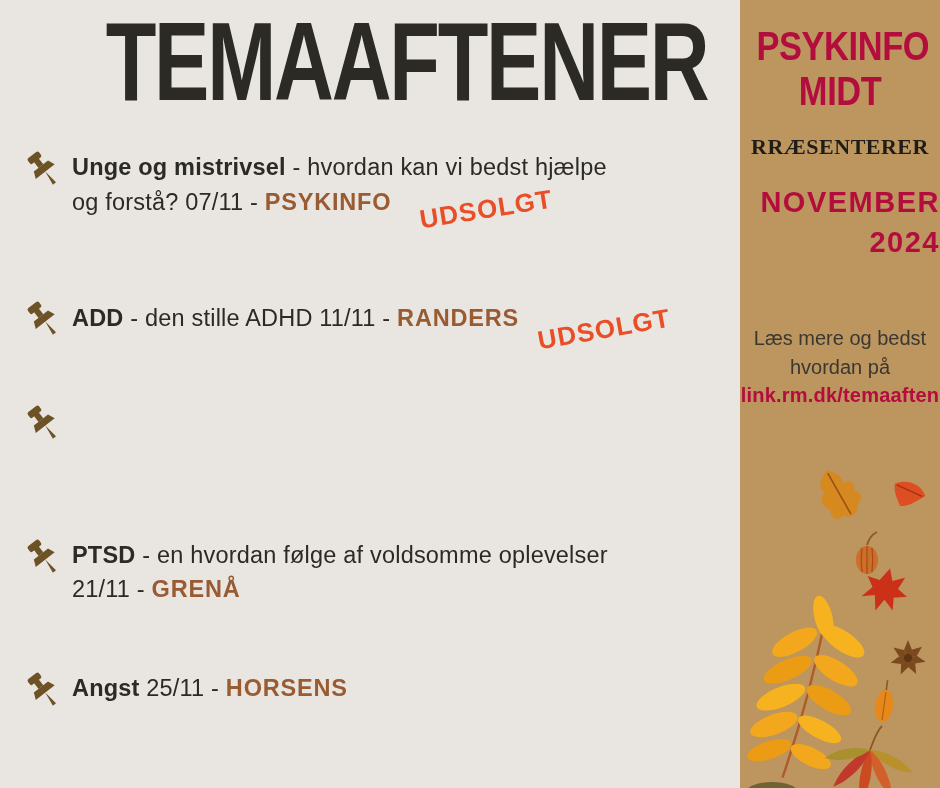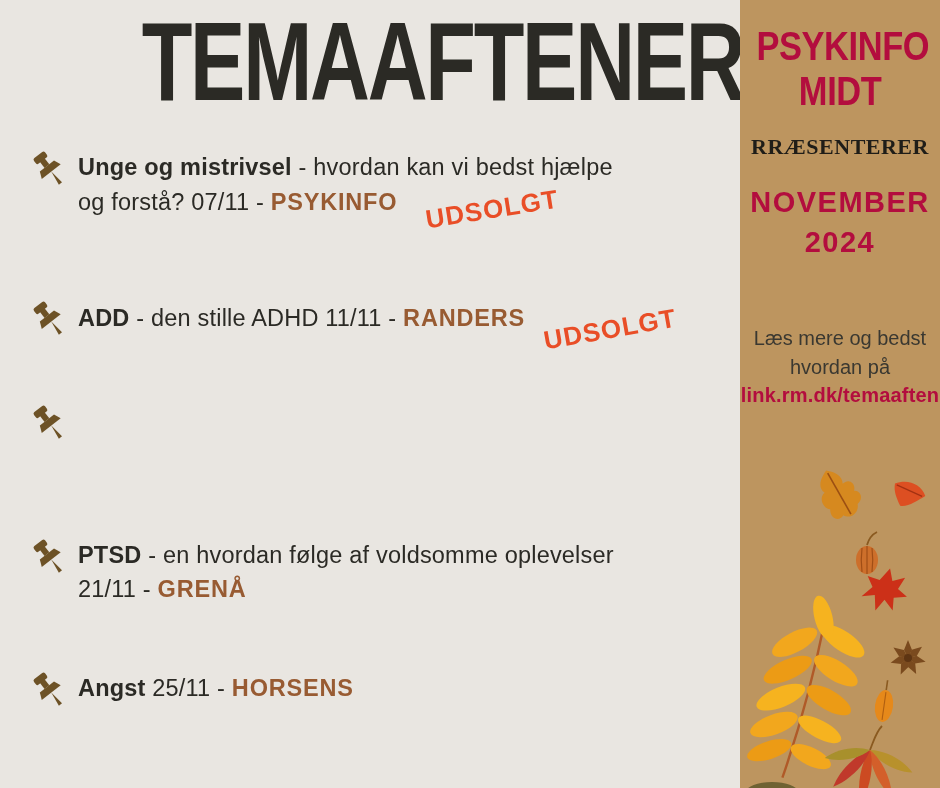--- a/index.html
+++ b/index.html
@@ -12,37 +12,36 @@
   .poster { position: relative; width: 940px; height: 788px; }
 
   
   .main {
     position: absolute; left: 0; top: 0;
     width: 740px; height: 788px;
     background: var(--background, #e9e6e1);
   }
   .title-wrap {
     position: absolute; left: 0; top: 6px; width: 740px;
-    text-align: center; line-height: 1; padding-left: 36px;
+    text-align: center; line-height: 1;
   }
   .title-inner {
     display: inline-block;
     font-size: 112px; font-weight: 700; letter-spacing: -3px;
     color: var(--text-dark, #2b2a25);
     transform: scaleX(0.74);
     transform-origin: 50% 50%;
     white-space: nowrap;
   }
   .event {
     position: absolute; left: 0; width: 891px;
     padding-left: 72px; box-sizing: border-box;
     font-size: 23.5px; line-height: 34px;
     color: var(--text-dark, #2b2a25);
     letter-spacing: 0.2px;
-    margin-left: 6px;
   }
   .event .etitle { font-weight: 700; }
   .event .loc {
     font-weight: 700; letter-spacing: 0.8px;
     color: var(--location-brown, #985b32);
   }
   .pin {
     position: absolute; left: 24px; top: 0px;
     width: 40px; height: 44px;
   }
@@ -76,21 +75,21 @@
     letter-spacing: -0.5px;
   }
   .brand .squeeze { display: inline-block; transform: scaleX(0.84); transform-origin: 50% 50%; white-space: nowrap; }
   .presents {
     position: absolute; top: 134px; left: 0; width: 200px;
     text-align: center;
     color: #1f1d18; font-weight: 600; font-size: 22px; letter-spacing: 0.5px; font-family: Liberation Serif, serif;
   }
   .monthyear {
     position: absolute; top: 182px; left: 0; width: 200px;
-    text-align: center;
+    text-align: right;
     color: var(--crimson, #b30d3e);
     font-weight: 700; font-size: 29px; line-height: 40px; letter-spacing: 1.5px;
   }
   .info {
     position: absolute; top: 324px; left: 0; width: 200px;
     text-align: center;
     color: #3a3831; font-size: 20px; line-height: 29px; font-weight: 400;
   }
   .booklink {
     position: absolute; top: 384px; left: 0; width: 200px;

